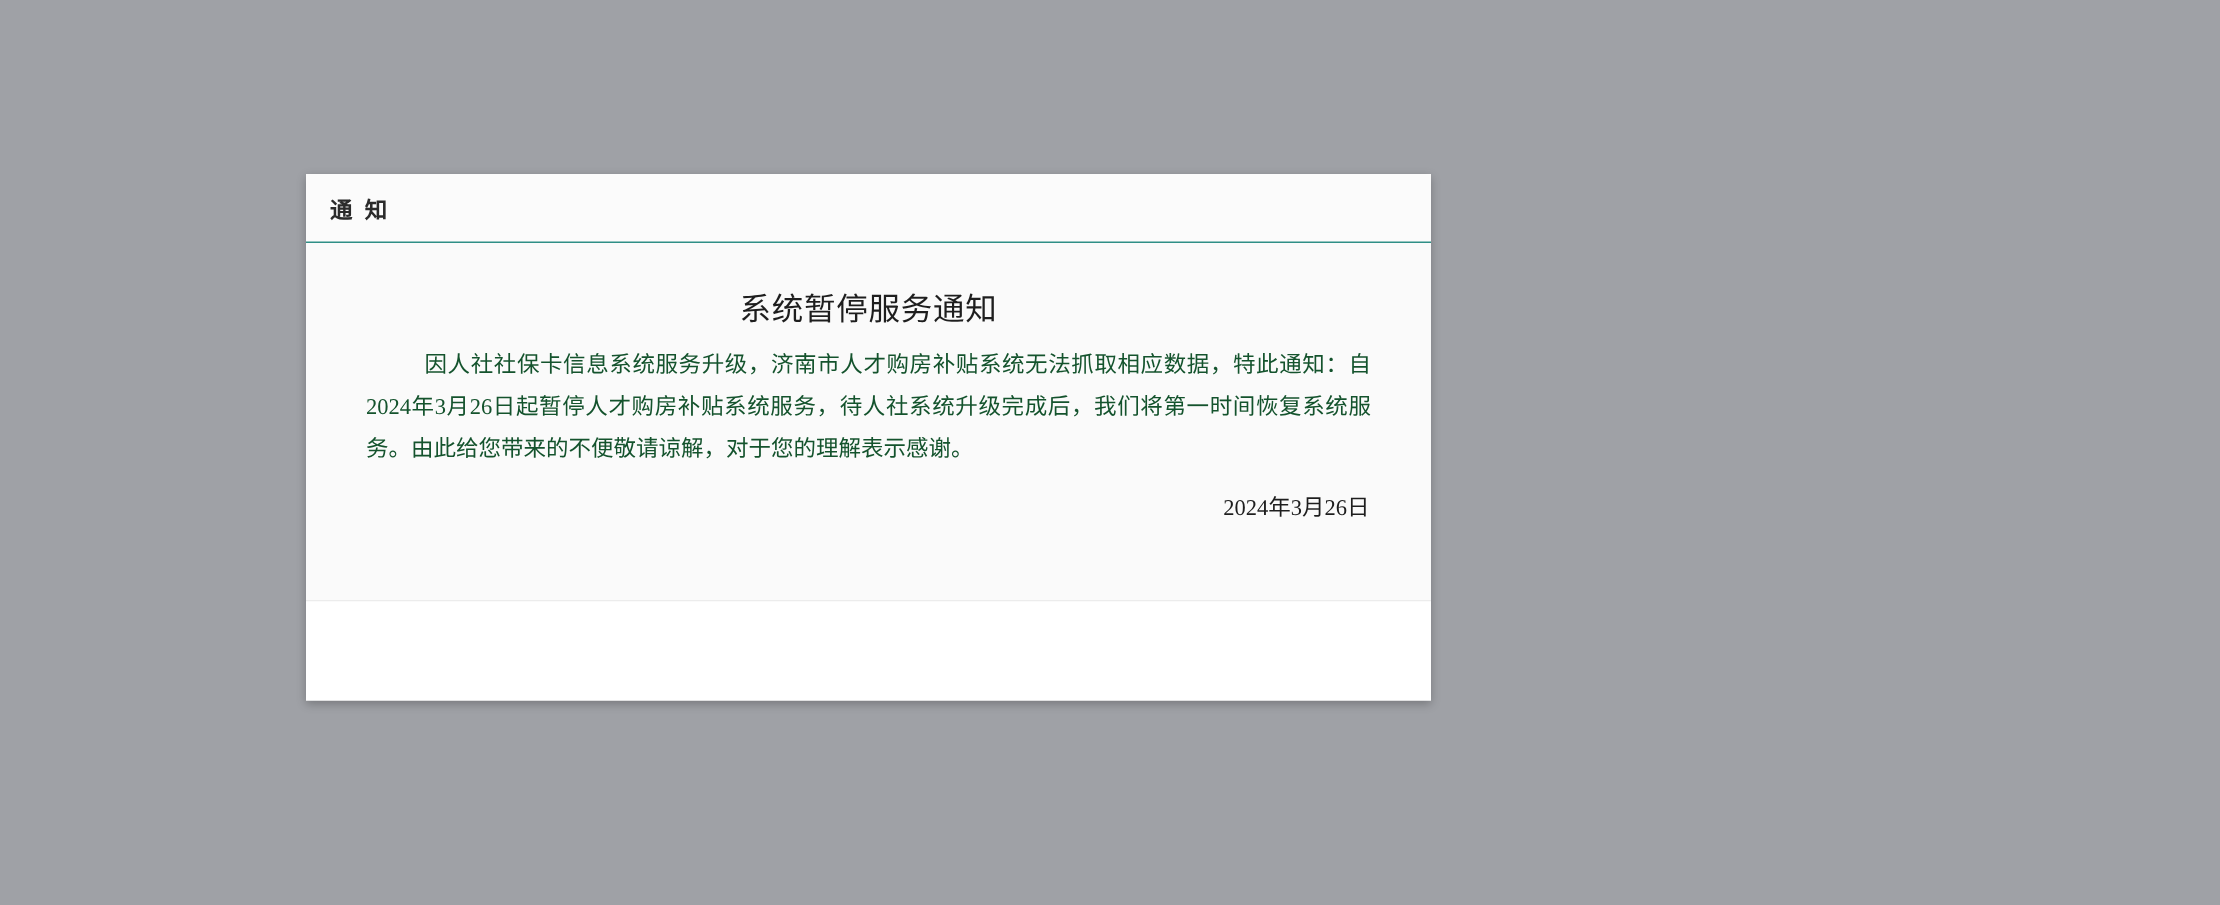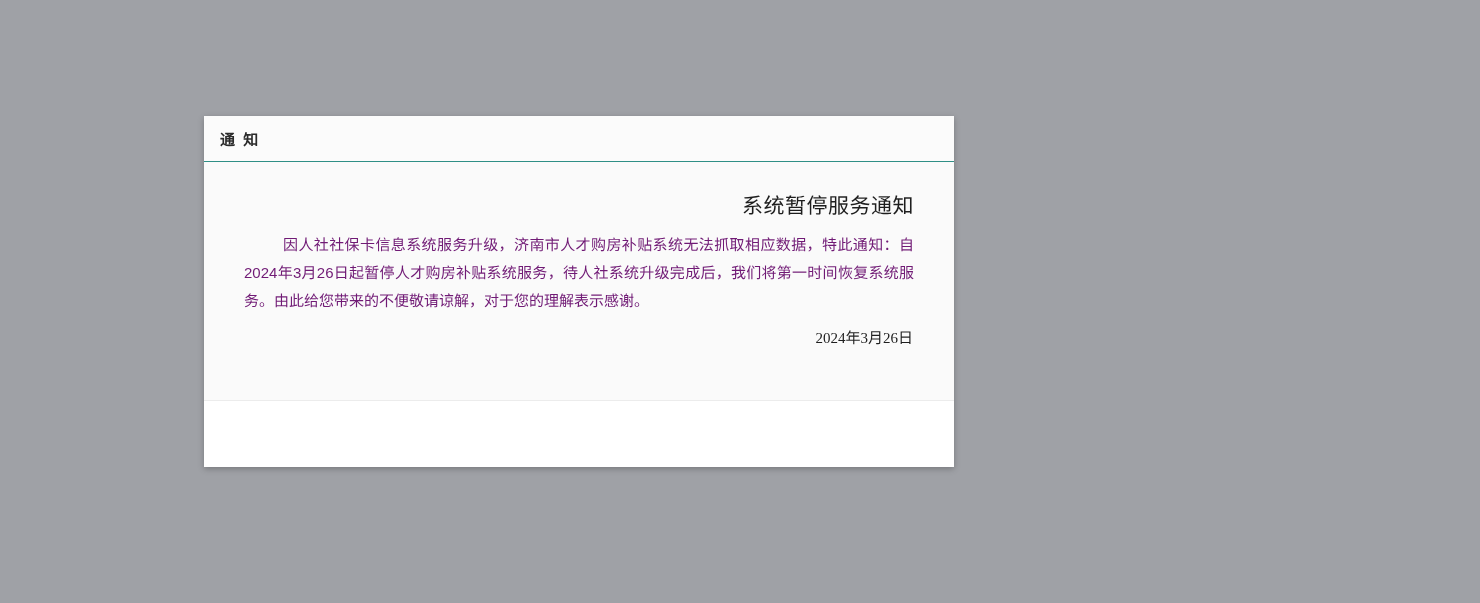--- a/index.html
+++ b/index.html
@@ -54,42 +54,43 @@
   .dialog-body {
     flex: 1 1 auto;
     background: #fafafa;
     padding: 18px 40px 0 40px;
     box-sizing: border-box;
     border-bottom: 1px solid #ececec;
     height: 238px;
   }
 
   .notice-heading {
-    text-align: right;
+    text-align: center;
     font-size: 21px;
     color: #1e1e1e;
     font-weight: normal;
     margin: 9px 0 0 0;
     letter-spacing: 0.5px;
   }
 
   .notice-salutation {
     margin-top: 22px;
     font-size: 15px;
     color: #1e1e1e;
     line-height: 1.6;
   }
 
   .notice-paragraph {
     margin-top: 12px;
     font-size: 15px;
-    color: #701a75;
+    color: #14532d;
     line-height: 1.85;
     text-indent: 2.6em;
     text-align: justify;
+    font-family: Liberation Serif, serif;
   }
 
   .notice-date {
     margin-top: 12px;
     font-size: 15px;
     color: #1e1e1e;
     text-align: right;
     padding-right: 1px;
     font-family: Liberation Serif, serif;
   }

